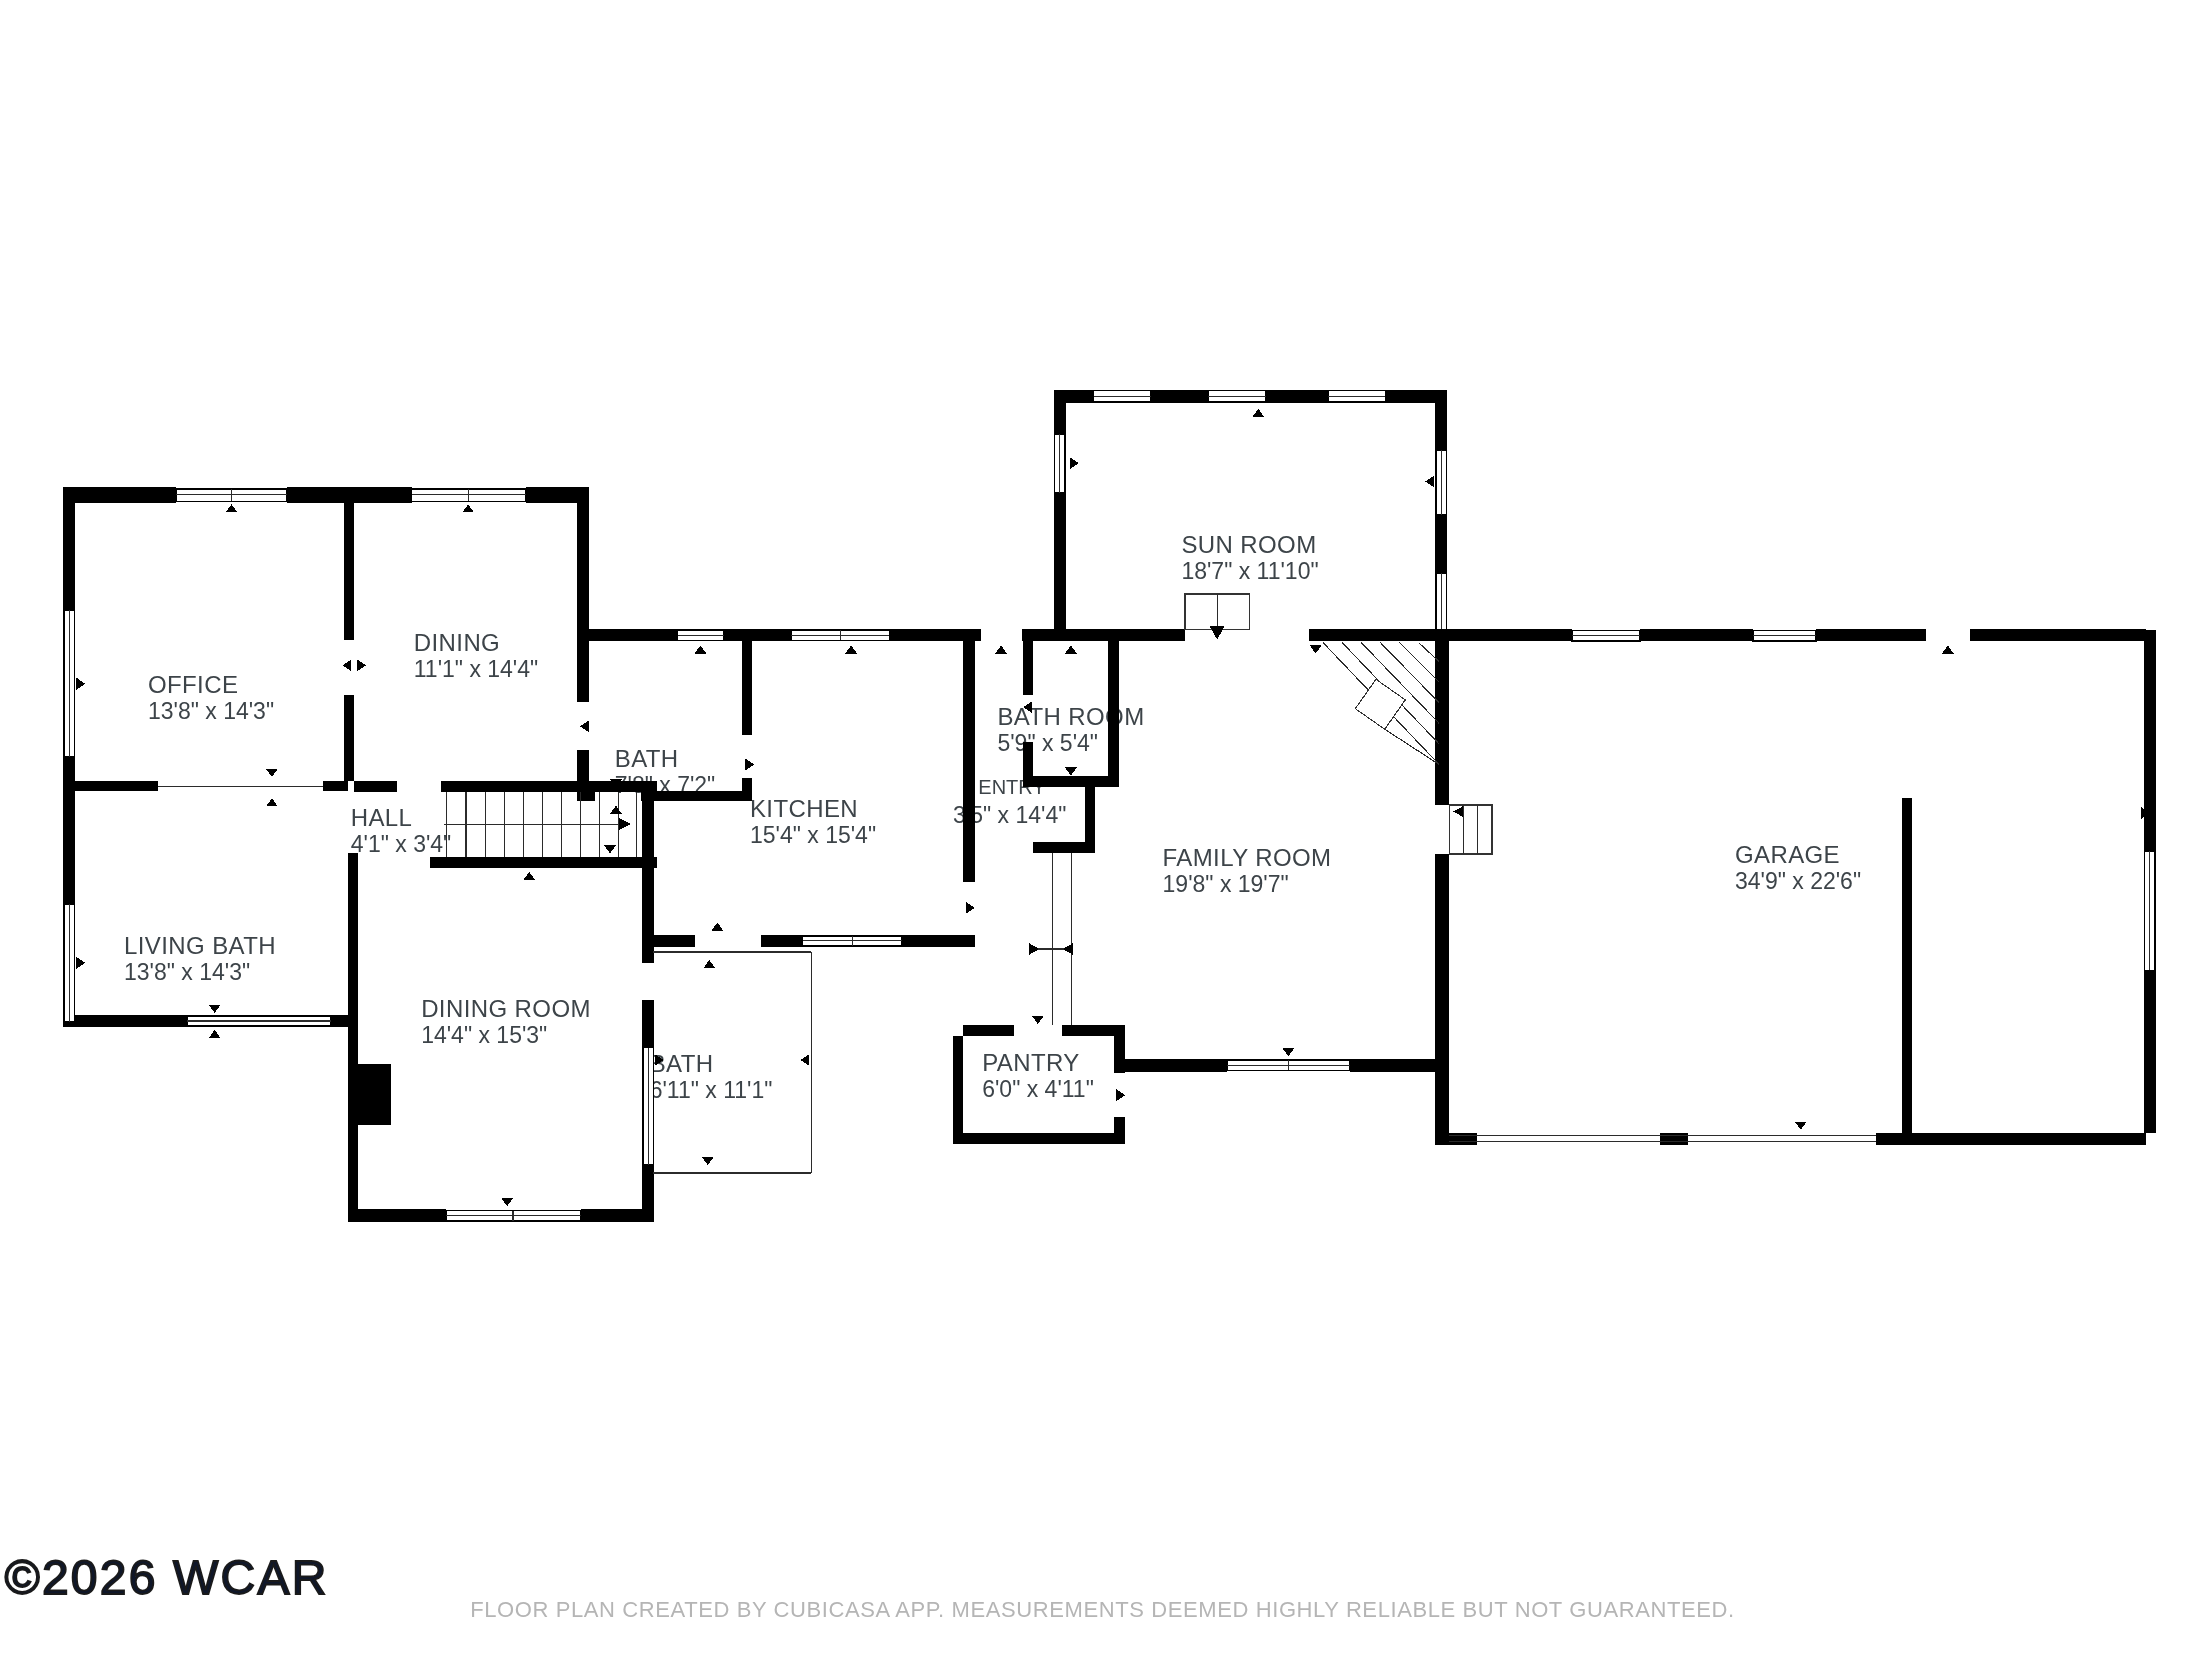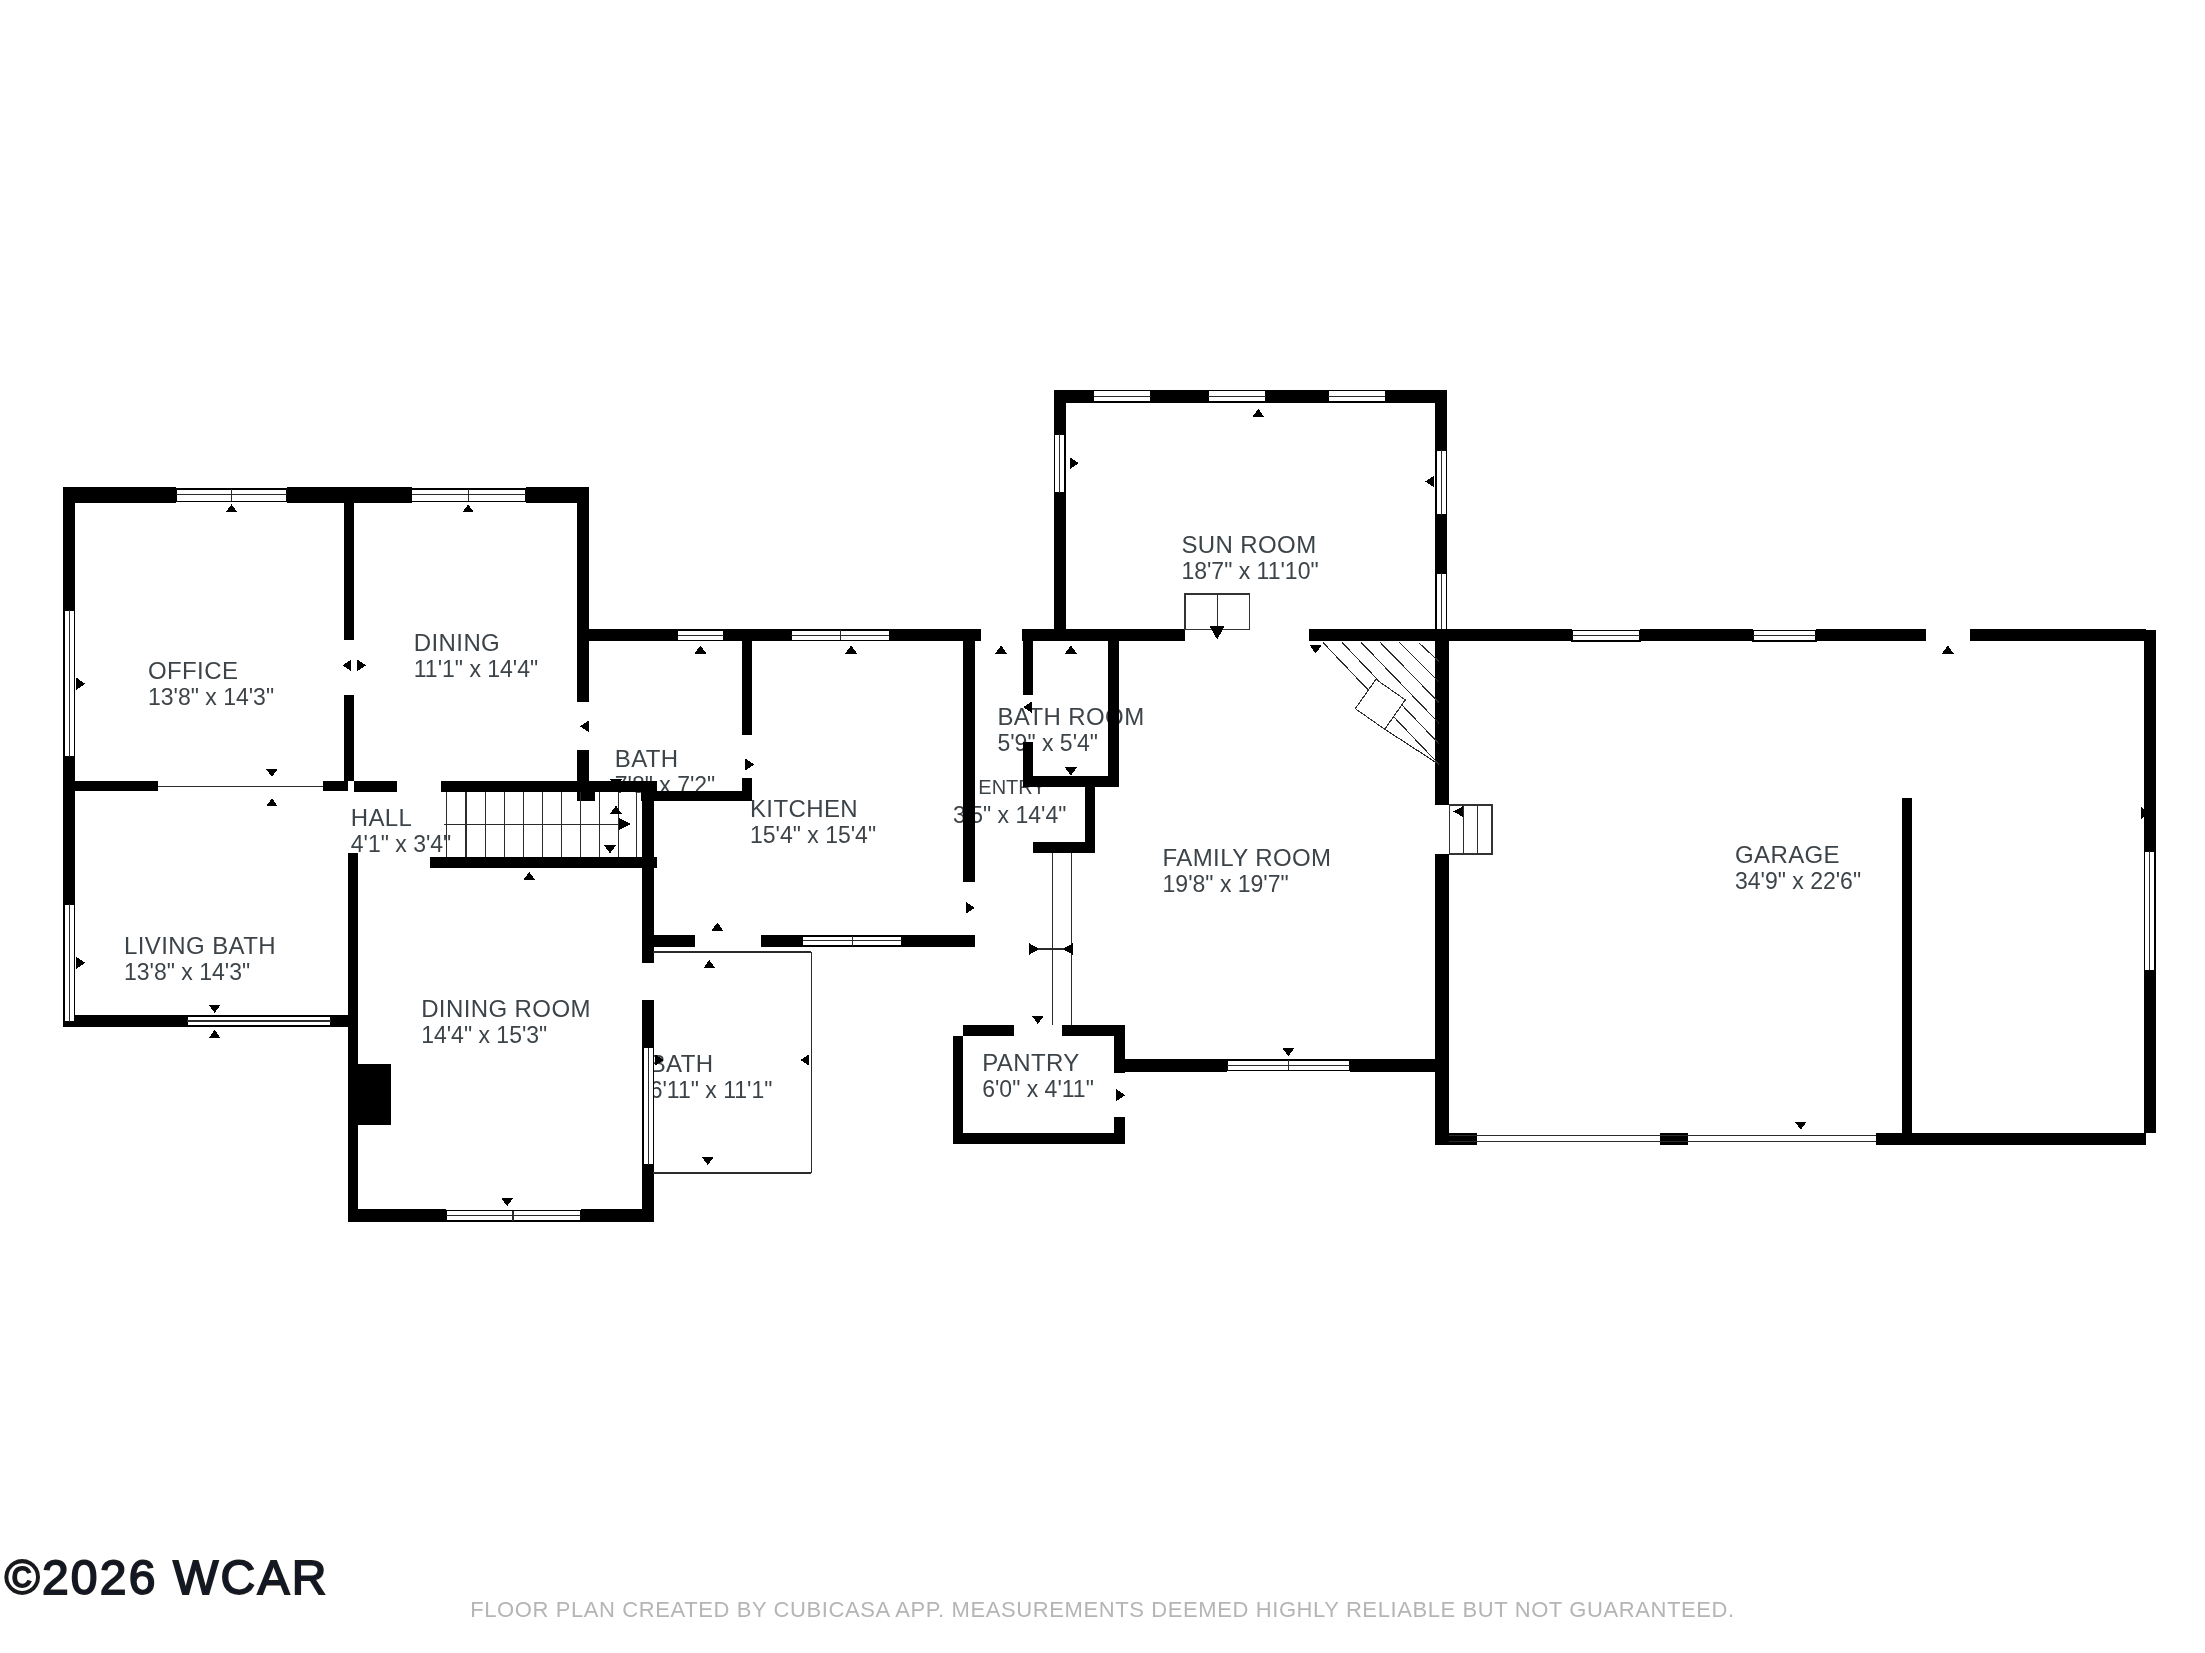--- a/index.html
+++ b/index.html
@@ -16,21 +16,21 @@
              letter-spacing:2.2px;color:#0f172a;-webkit-text-stroke:1.8px #1a1a1a;white-space:nowrap;}
   #footer-disclaimer{position:absolute;left:0;top:1597px;width:2205px;text-align:center;z-index:3;
              font-size:22px;letter-spacing:0.6px;color:#b5b5b5;white-space:nowrap;}
   svg line{stroke:#2b2b2b;}
 </style>
 </head>
 <body>
 
 <div id="stage">
 
-  <div class="room-label" style="left:211px;top:657px">
+  <div class="room-label" style="left:211px;top:671px">
     <div class="rname">OFFICE</div>
     <div class="rdims">13'8" x 14'3"</div>
   </div>
   <div class="room-label" style="left:476px;top:629px">
     <div class="rname">DINING</div>
     <div class="rdims">11'1" x 14'4"</div>
   </div>
   <div class="room-label" style="left:665px;top:745px">
     <div class="rname">BATH</div>
     <div class="rdims">7'8" x 7'2"</div>

